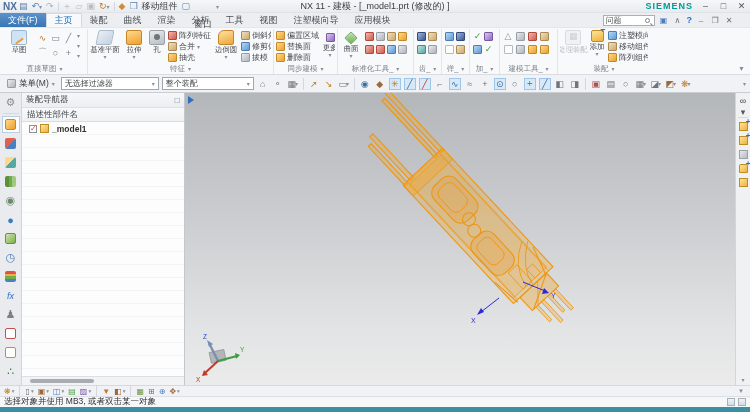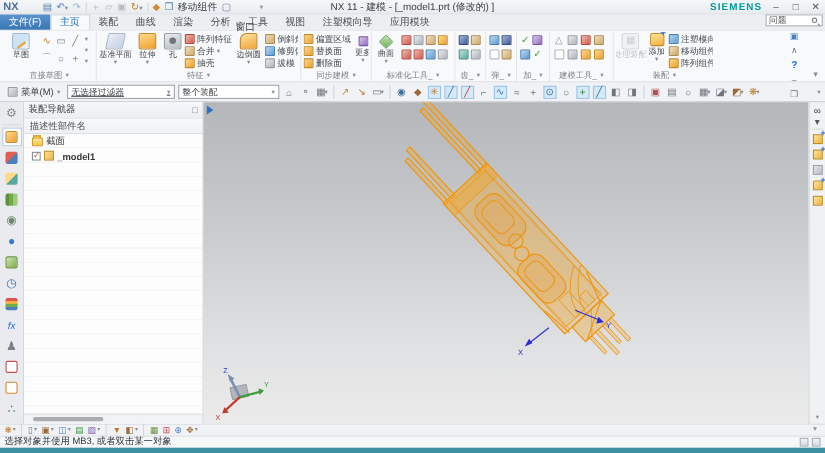--- a/index.html
+++ b/index.html
@@ -1,35 +1,35 @@
 <!DOCTYPE html>
 <html><head>
 <meta charset="utf-8">
 <style>
   * { margin:0; padding:0; box-sizing:border-box; }
   html,body { width:750px; height:412px; overflow:hidden; }
   body { font-family:"Liberation Sans","DejaVu Sans",sans-serif; font-size:9px; color:#333; background:#eef0f3; position:relative; }
 
   
   .titlebar { height:13px; display:flex; align-items:center; background:linear-gradient(#f5f7f9,#e9ecef); border-bottom:1px solid #dfe2e6; padding:0 3px; position:relative; }
-  .nxlogo { font-weight:bold; font-size:10px; color:#4d6f9d; letter-spacing:0; margin-right:22px;text-align:right; }
+  .nxlogo { font-weight:bold; font-size:10px; color:#4d6f9d; letter-spacing:0; margin-right:2px;text-align:right; }
   .qat { display:flex; align-items:center; gap:4px; font-size:9px; color:#6b7075; }
   .qat .dis { color:#b9bdc2; }
   .qat .sep { width:1px; height:9px; background:#d3d7db; }
   .ttl { position:absolute; left:0; right:0; text-align:center; font-size:9px; color:#3c4043; pointer-events:none; }
   .tb-right { margin-left:auto; display:flex; align-items:center; gap:7px; z-index:2; }
   .brand { color:#009999; font-weight:bold; font-size:9px; letter-spacing:1px; }
   .winbtn { color:#555; font-size:9px; width:11px; text-align:center; }
 
   
   .tabrow { height:15px; display:flex; align-items:stretch; background:#eceef1; border-bottom:1px solid #e4e7ea; }
   .ftab { background:linear-gradient(#5a92cc,#3a76b4); color:#fff; padding:0 8px; display:flex; align-items:center; font-size:9px; }
   .tab { padding:0 8px; display:flex; align-items:center; color:#4a4e53; font-size:9px; }
   .tab.active { background:#f8f9fb; color:#1a6fbd; border:1px solid #d5d9dd; border-bottom:none; }
-  .tabrow-right { margin-left:auto; display:flex; align-items:center; gap:4px; padding-right:2px;flex-direction:column; }
+  .tabrow-right { margin-left:auto; display:flex; align-items:center; gap:4px; padding-right:16px; }
   .searchbox { width:52px; height:11px; background:#fff; border:1px solid #aab0b6; display:flex; align-items:center; }
   .searchbox input { border:none; outline:none; width:40px; font-size:8px; color:#555; padding:0 2px; font-family:inherit; background:transparent; }
   .mag { width:5px; height:5px; border:1px solid #7d838a; border-radius:50%; position:relative; margin-left:1px; }
   .mag::after { content:""; position:absolute; width:3px; height:1px; background:#7d838a; transform:rotate(45deg); left:4px; top:5px; }
   .miniwin { font-size:8px; color:#6b7075; width:10px; text-align:center; }
   .helpq { color:#1d6fd1; font-weight:bold; font-size:9px; }
 
   
   .ribbon { height:47px; background:#f8f9fb; border-bottom:1px solid #d9dce0; display:flex; align-items:stretch; padding:1px 2px 0 2px; }
   .rg { display:flex; flex-direction:column; border-right:1px solid #e3e6e9; padding:0 2px; flex:none; }
@@ -412,21 +412,21 @@
 
   <span class="rib-overflow">▼</span>
 </div>
 
 <div class="selbar">
   <div class="menupill">
     <span class="mi c-gy"></span>
     <span>菜单(M)</span>
       <span class="dar">▾</span>
   </div>
-  <div class="combo" style="width:98px;text-decoration:underline;">
+  <div class="combo" style="width:98px;">
     <span>无选择过滤器</span>
       <span class="dar">▾</span>
   </div>
   <div class="combo" style="width:92px;">
     <span>整个装配</span>
       <span class="dar">▾</span>
   </div>
   <span class="si">⌂</span>
   <span class="si">⚬</span>
   <span class="si">▦<span class="d">▾</span></span>
@@ -498,24 +498,20 @@
     <span class="rb" style="color:#2f7d2f;">∴</span>
   </div>
 
   <div class="panel">
     <div class="phead">
       <span>装配导航器</span>
       <span style="color:#6e747b;">□</span>
     </div>
     <div class="pcol">描述性部件名</div>
     <div class="ptree">
-      <div class="trow">
-        <span class="folder"></span>
-        <span>截面</span>
-      </div>
       <div class="trow bold">
         <span class="chk"></span>
         <span class="partcube"></span>
         <span>_model1</span>
       </div>
     </div>
     <div class="pscroll">
       <div class="pthumb"></div>
     </div>
   </div>

